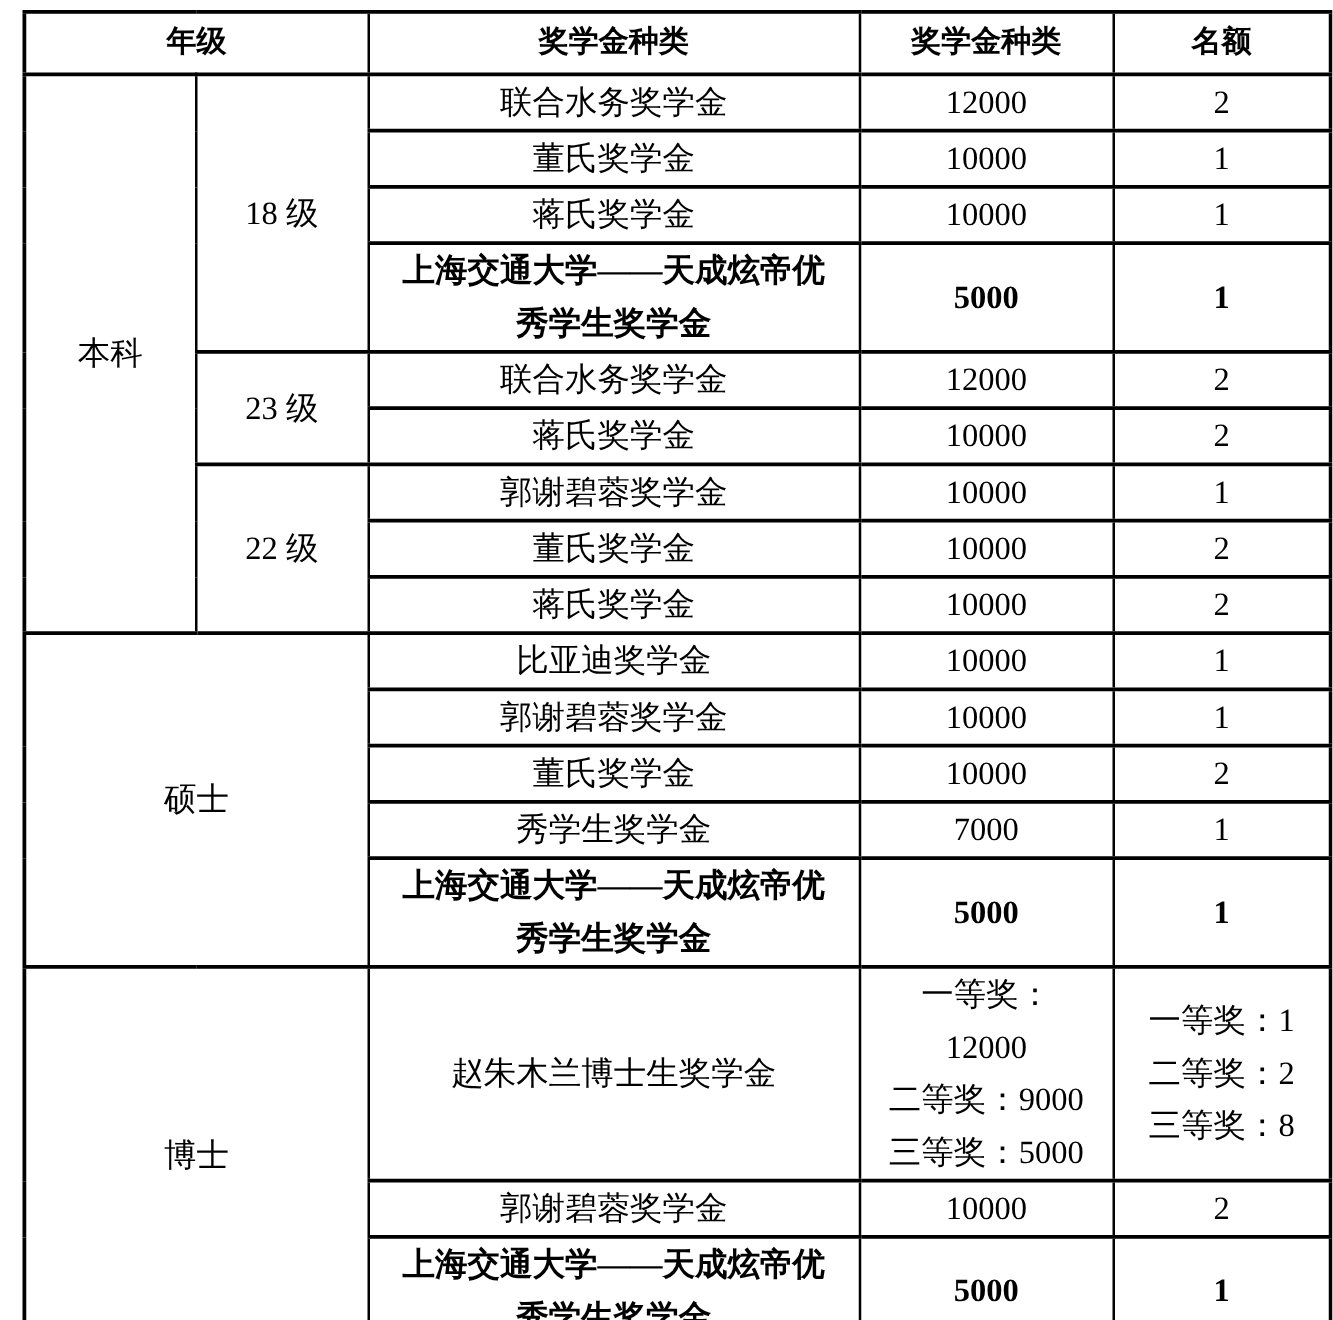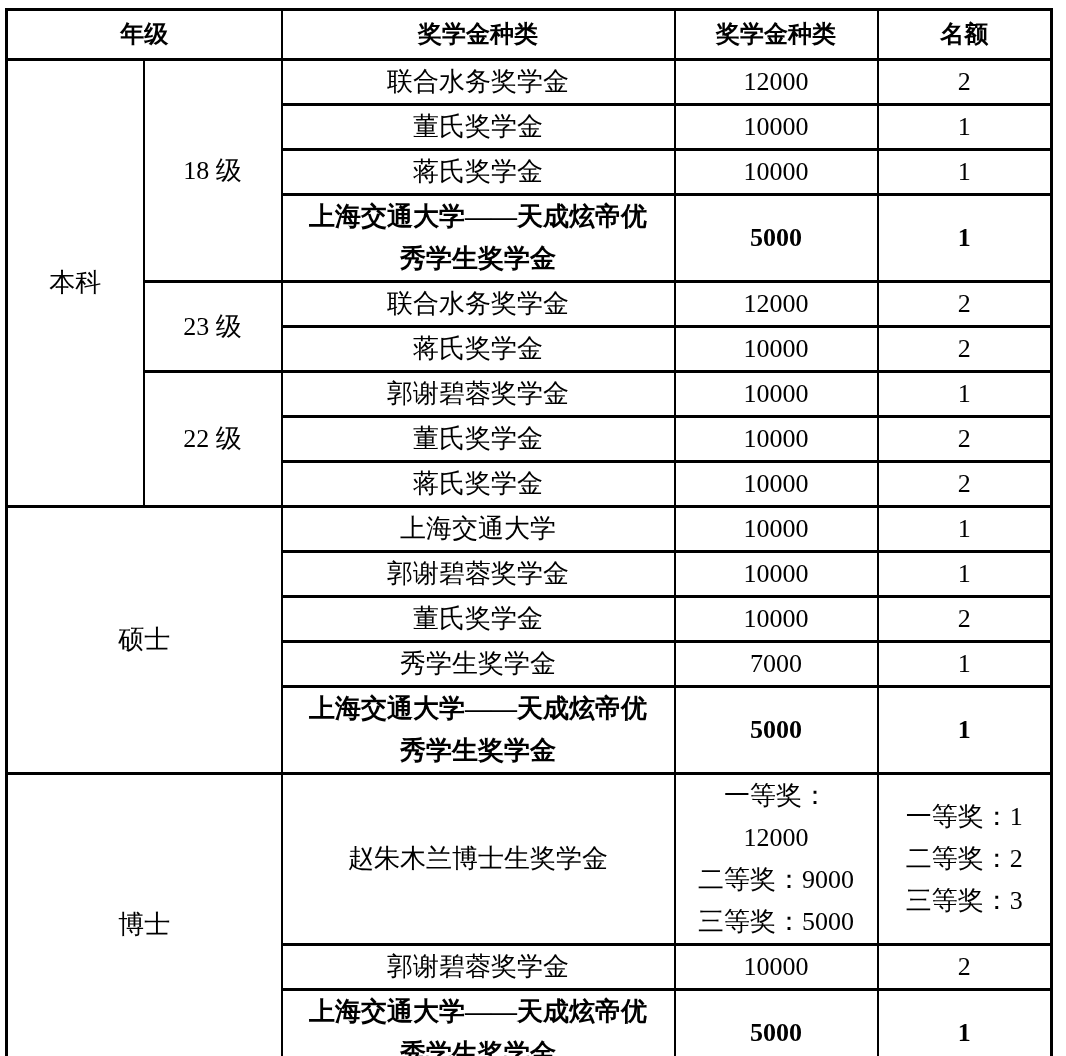--- a/index.html
+++ b/index.html
@@ -7,21 +7,21 @@
     padding: 0;
     background: #ffffff;
     width: 1066px;
     height: 1056px;
     overflow: hidden;
   }
   .page {
     width: 1066px;
     height: 1056px;
     box-sizing: border-box;
-    padding: 8px 10px 0 5px;
+    padding: 8px 10px 0 18px;
   }
   table.scholarship {
     border-collapse: collapse;
     table-layout: fixed;
     width: 1045px;
     color: #000000;
     background: #ffffff;
   }
   table.scholarship {
     border: 3px solid #000000;
@@ -128,21 +128,21 @@
       <td class="num">2</td>
     </tr>
     <tr class="h43">
       <td>蒋氏奖学金</td>
       <td class="num">10000</td>
       <td class="num">2</td>
     </tr>
 
     <tr class="h43">
       <td colspan="2" rowspan="5">硕士</td>
-      <td>上海交通大学</td>
+      <td>比亚迪奖学金</td>
       <td class="num">10000</td>
       <td class="num">1</td>
     </tr>
     <tr class="h43">
       <td>郭谢碧蓉奖学金</td>
       <td class="num">10000</td>
       <td class="num">1</td>
     </tr>
     <tr class="h43">
       <td>董氏奖学金</td>
@@ -163,21 +163,21 @@
 
     <tr class="h171">
       <td colspan="2" rowspan="3">博士</td>
       <td>赵朱木兰博士生奖学金</td>
       <td>一等奖：
 12000
 二等奖：9000
 三等奖：5000</td>
       <td>一等奖：1
 二等奖：2
-三等奖：3</td>
+三等奖：8</td>
     </tr>
     <tr class="h43">
       <td>郭谢碧蓉奖学金</td>
       <td class="num">10000</td>
       <td class="num">2</td>
     </tr>
     <tr class="h85">
       <td>上海交通大学——天成炫帝优
 秀学生奖学金</td>
       <td class="num">5000</td>

